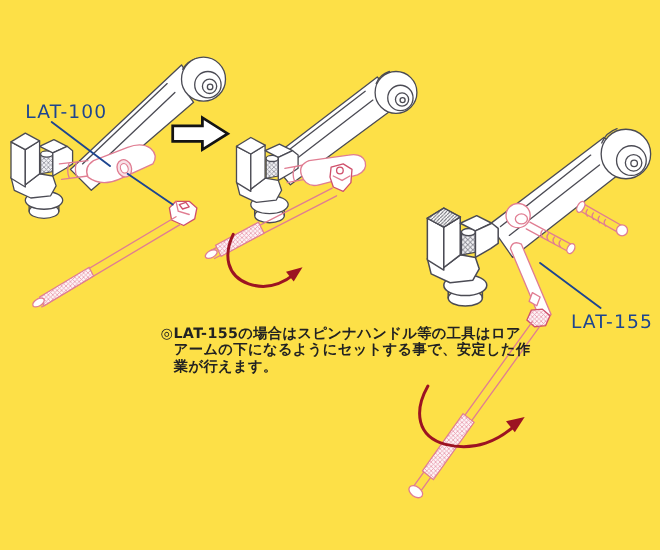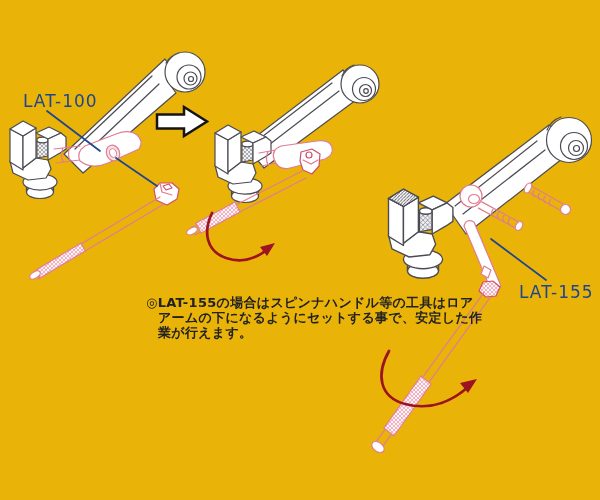--- a/index.html
+++ b/index.html
@@ -1,16 +1,16 @@
 <!DOCTYPE html>
 <html><head>
 <meta charset="utf-8">
 <style>
   html,body{margin:0;padding:0;background:#fff;}
-  #stage{position:relative;width:600px;height:500px;background:#eab308;overflow:hidden;
+  #stage{position:relative;width:600px;height:500px;background:#fde047;overflow:hidden;
          font-family:"DejaVu Sans","Liberation Sans",sans-serif;}
   svg{position:absolute;inset:0;}
   .lineart{stroke:#4b4b54;fill:#ffffff;stroke-width:1.2;stroke-linejoin:round;stroke-linecap:round;}
   .lineart-nf{stroke:#4b4b54;fill:none;stroke-width:1.2;stroke-linecap:round;}
   .pink{stroke:#e07d92;fill:#ffffff;stroke-width:1.2;stroke-linejoin:round;stroke-linecap:round;}
   .pink-nf{stroke:#e07d92;fill:none;stroke-width:1.2;stroke-linecap:round;}
   .pink-dark{stroke:#cf4f6b;fill:#ffffff;stroke-width:1.2;stroke-linejoin:round;}
   .pink-light{stroke:#efb4c2;fill:#ffffff;stroke-width:1.2;stroke-linejoin:round;}
   .grip{stroke:#e07d92;fill:url(#xhatch-pink);stroke-width:1.1;}
   .redline{stroke:#9c1322;fill:none;stroke-width:2.7;stroke-linecap:round;}

